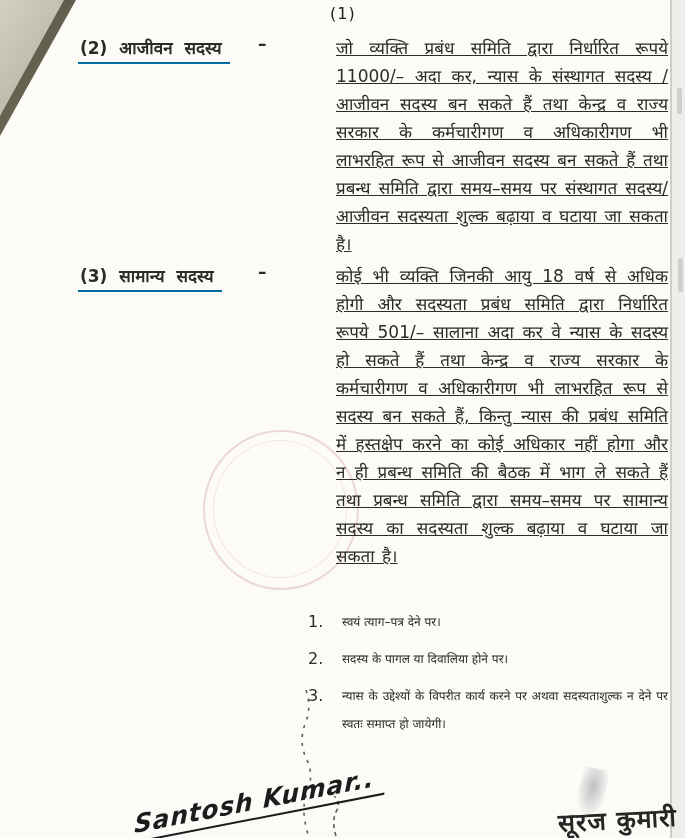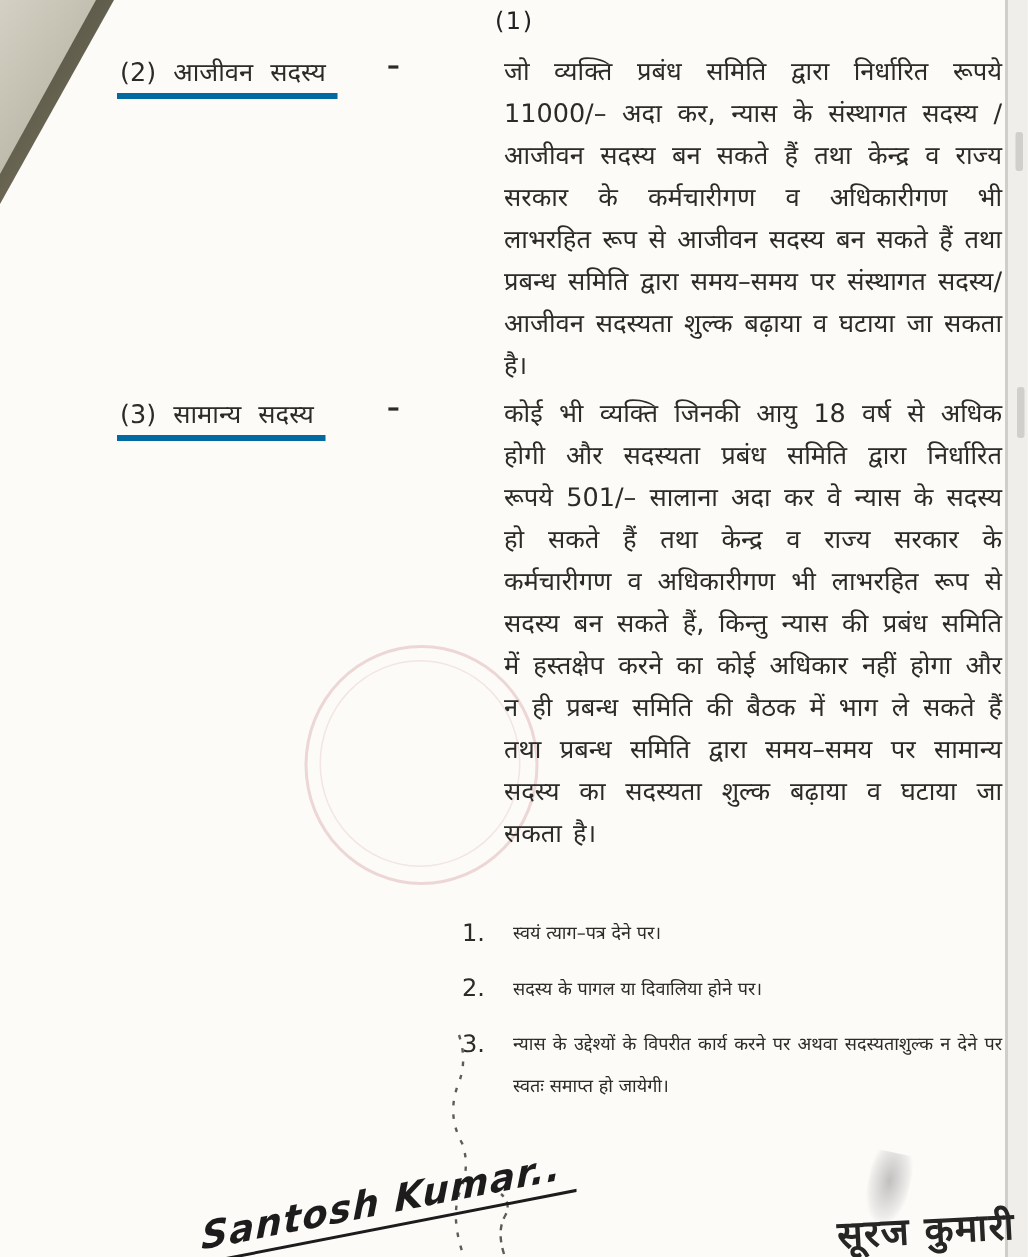--- a/index.html
+++ b/index.html
@@ -47,29 +47,30 @@
   }
   .squiggle{position:absolute;left:292px;top:688px;}
   
   .page-number{
     position:absolute;left:330px;top:4px;width:80px;
     font-size:16px;letter-spacing:1px;color:#222;
   }
   .defrow{position:absolute;left:0;width:685px;}
   .term{
     position:absolute;left:78px;top:2px;
-    font-size:17px;font-weight:normal;
-    border-bottom:4px solid #0369a1;
+    font-size:17px;font-weight:bold;
+    border-bottom:2px solid #0369a1;
     padding:0 8px 3px 2px;word-spacing:6px;
   }
   .dash{position:absolute;left:258px;top:0;font-size:17px;font-weight:bold;}
   .body{
     position:absolute;left:336px;top:0;width:332px;
     font-size:17px;line-height:28px;text-align:justify;
     word-spacing:2px;
+    text-decoration:underline;
   }
   .clause{
     position:absolute;left:28px;top:572px;width:640px;
     font-size:17px;font-weight:bold;word-spacing:3px;white-space:nowrap;
   }
   .clause-num{margin-right:10px;}
   .list{position:absolute;left:308px;top:608px;width:360px;}
   .list-item{display:flex;gap:14px;margin-bottom:9px;}
   .list-num{font-size:16px;min-width:20px;line-height:28px;}
   .list-text{font-size:12px;line-height:28px;width:326px;text-align:justify;}

